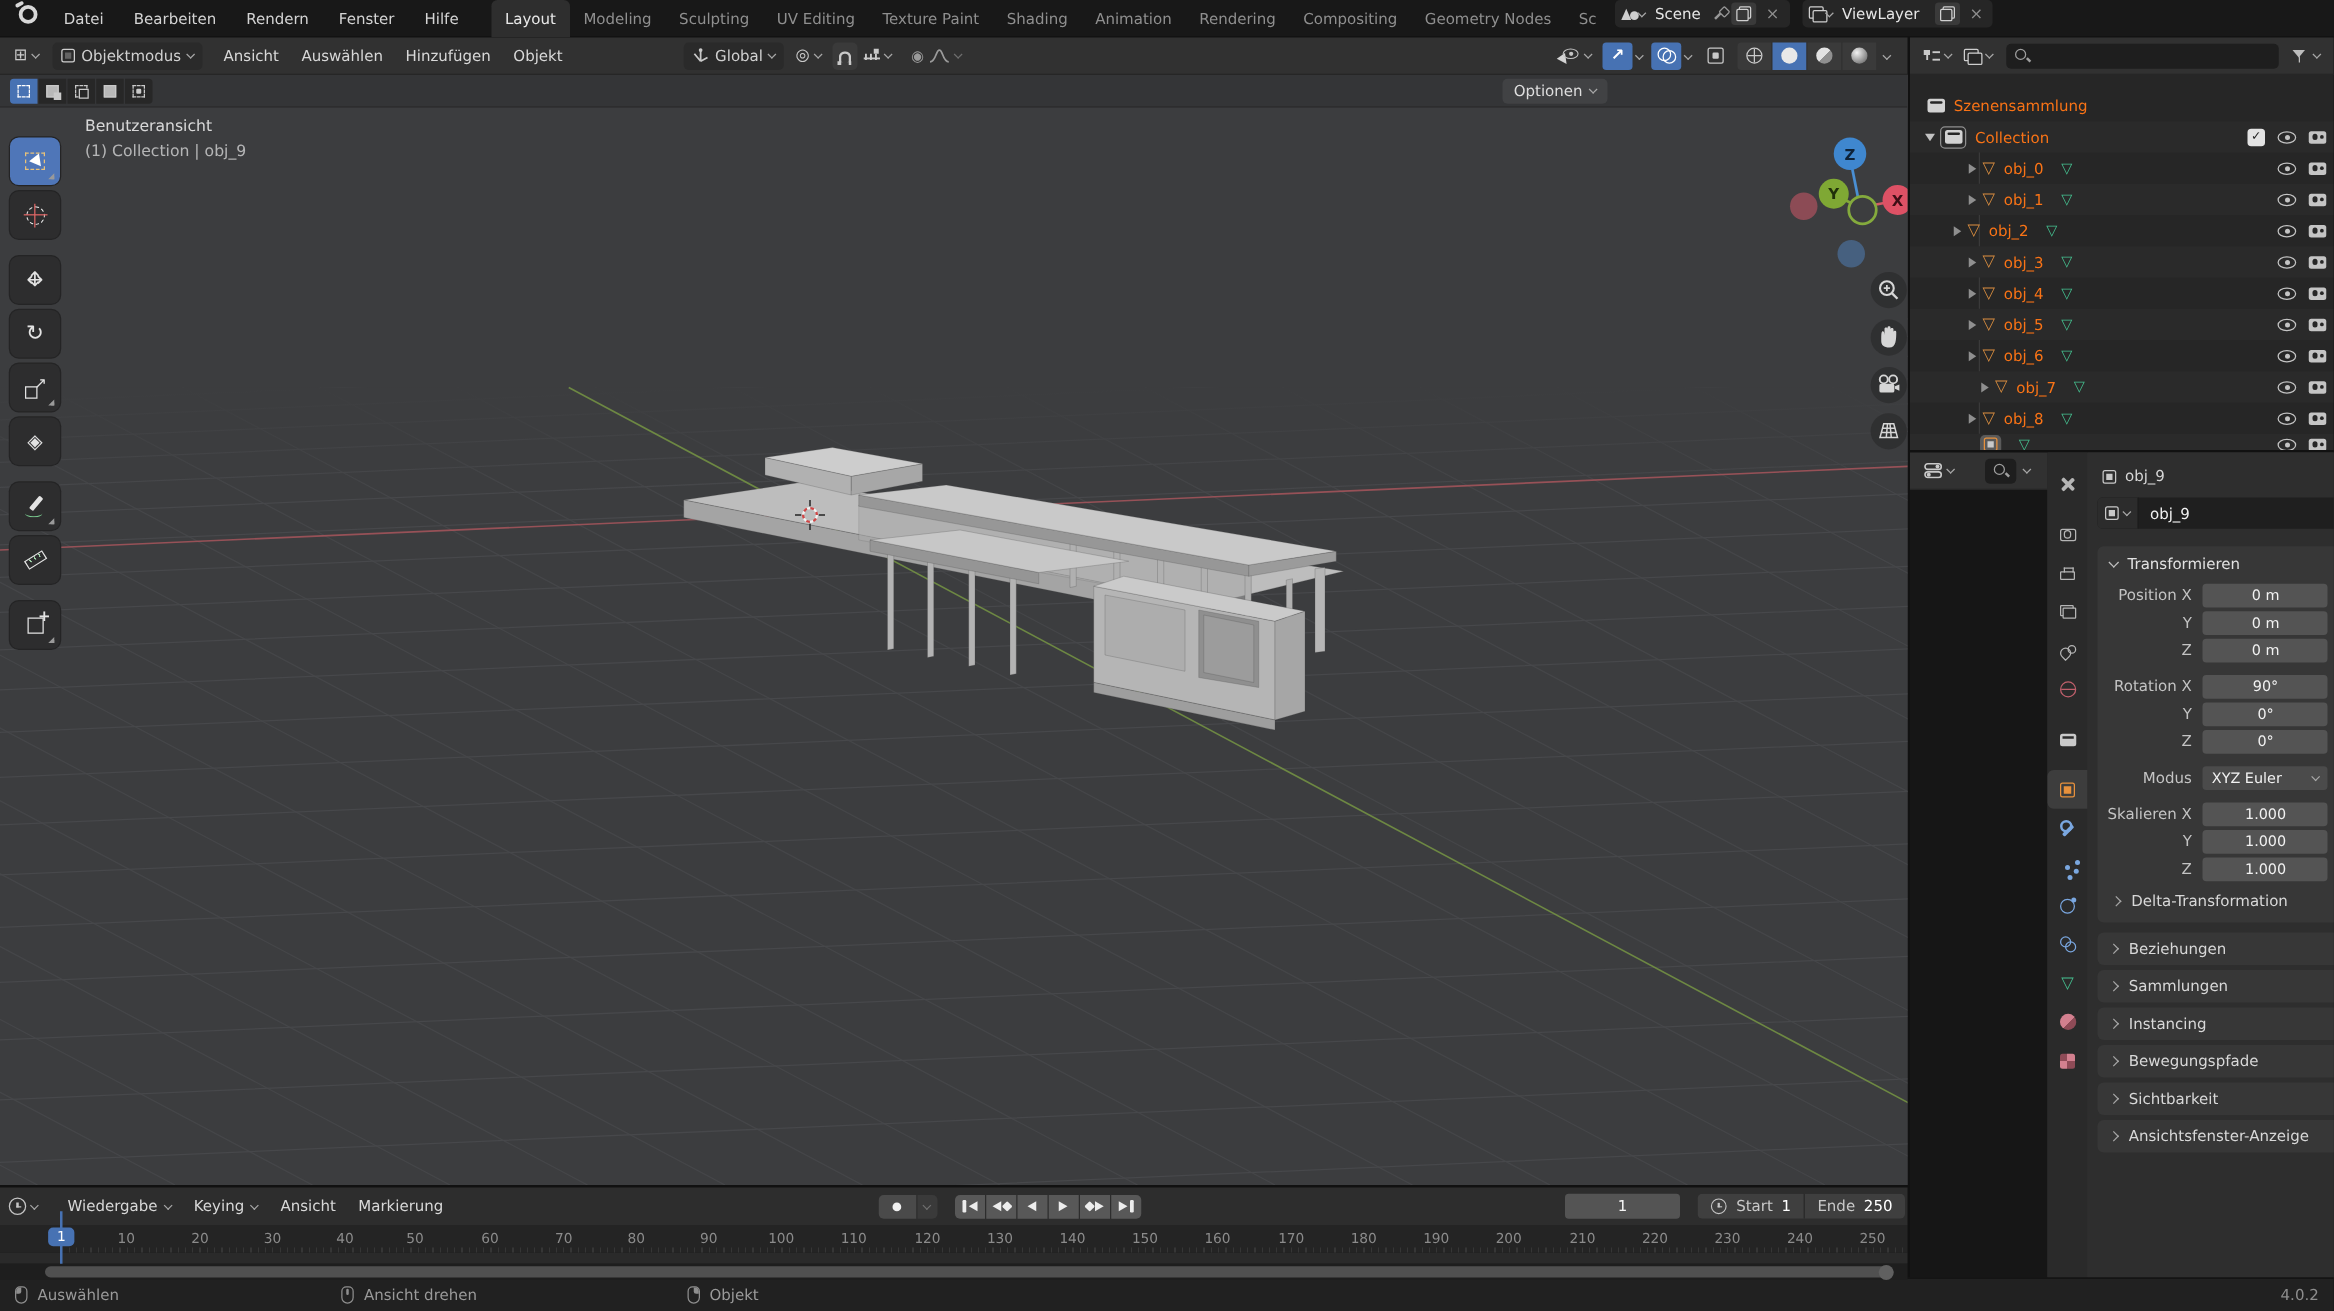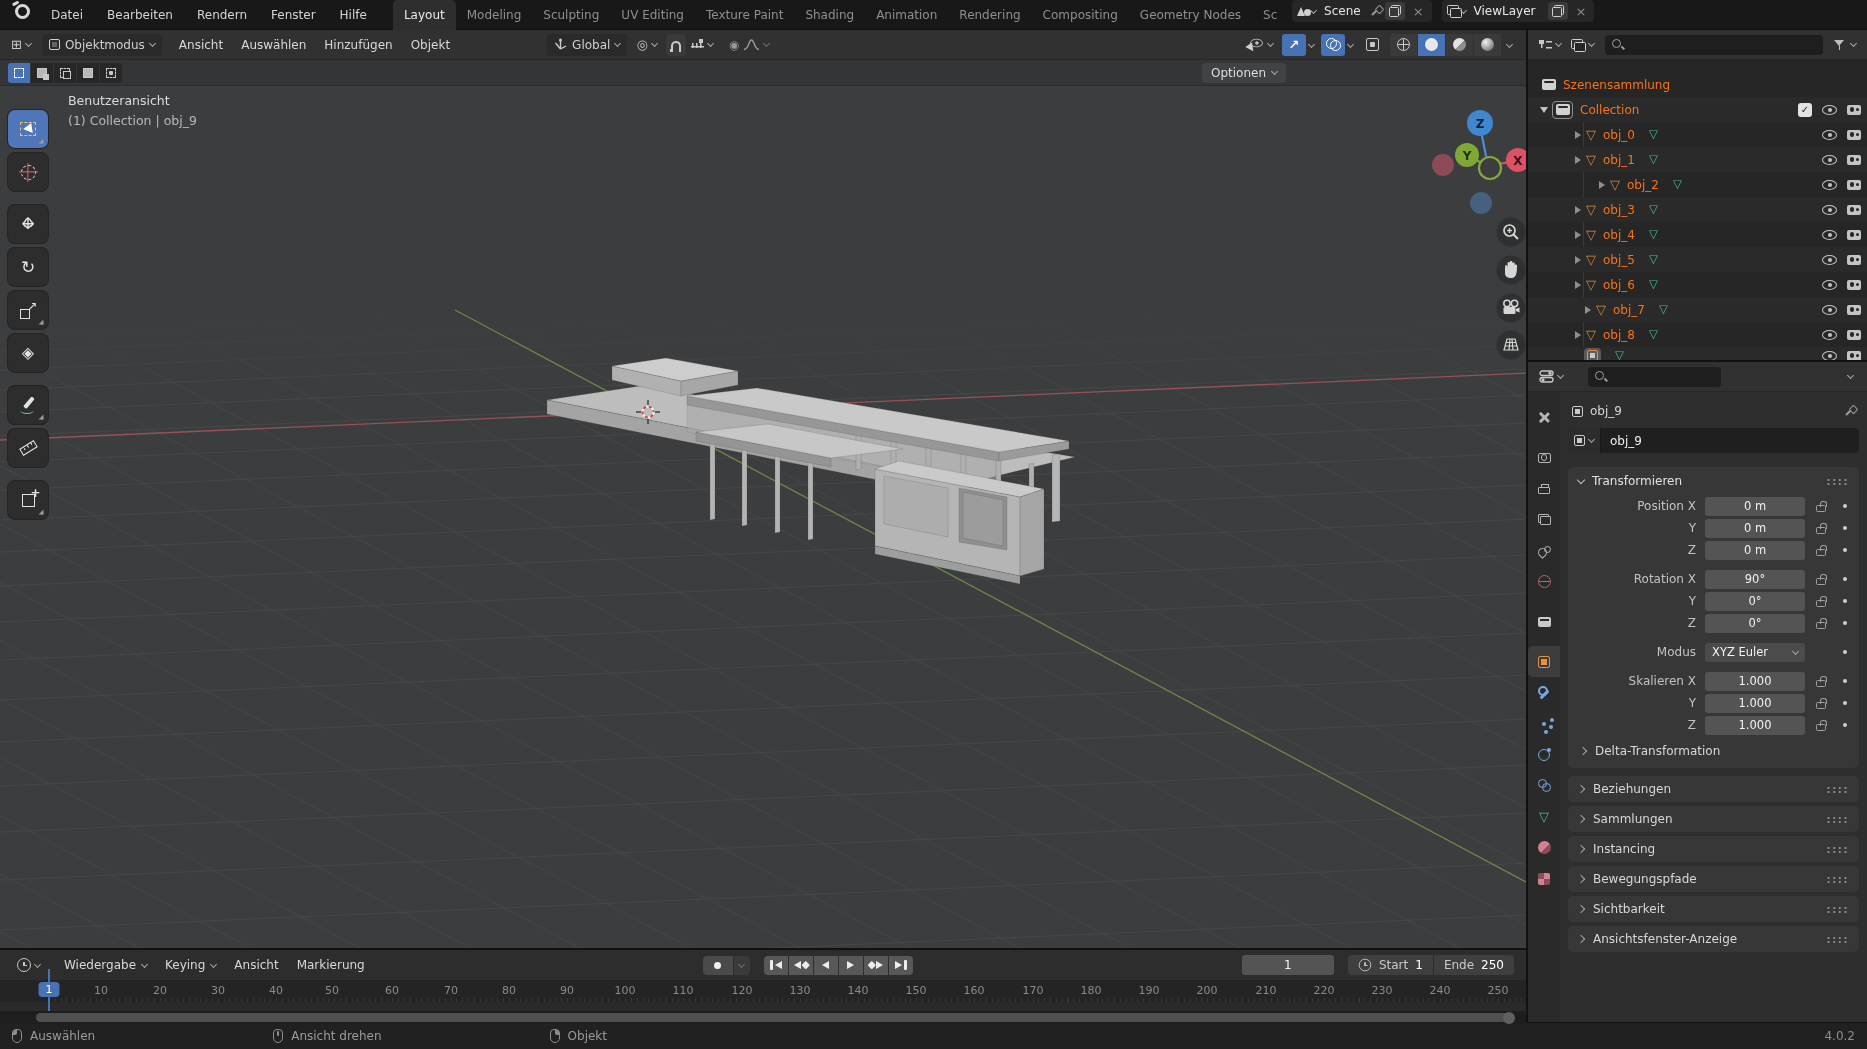--- a/index.html
+++ b/index.html
@@ -163,21 +163,21 @@
 .ico-eye::after{content:'';position:absolute;inset:0;margin:auto;width:4px;height:4px;border-radius:50%;background:#c4c4c4}
 .ico-cam{width:14px;height:10px;background:#c4c4c4;border-radius:2px;position:relative;flex:none;margin-left:10px}
 .ico-cam::before{content:'';position:absolute;left:2.5px;top:2.5px;width:4.5px;height:4.5px;border-radius:50%;background:#262626}
 .ico-cam::after{content:'';position:absolute;right:2px;top:3px;width:3px;height:3px;border-radius:50%;background:#262626}
 .ico-check{width:14px;height:14px;background:#e3e3e3;border-radius:3px;color:#1c1c1c;font-size:10px;font-weight:700;display:flex;align-items:center;justify-content:center;flex:none;margin-right:10px}
 .ico-check::before{content:"✓"}
 .ol-partial{height:17px;overflow:hidden}
 .objicon-hl{background:#5a5a5a;border-radius:4px;padding:2px 3px;display:flex}
 
 
-.props{flex:1;display:flex;flex-direction:column;min-height:0}
+.props{flex:1;display:flex;flex-direction:row;min-height:0}
 .props-body{flex:1;display:flex;min-height:0;background:#2e2e2e}
 .tabstrip{width:32px;background:#2a2a2a;flex:none;display:flex;flex-direction:column;align-items:stretch;padding-top:10px}
 .tab{height:31px;display:flex;align-items:center;justify-content:center}
 .tab.active{background:#3d3d3d;border-radius:5px 0 0 5px}
 .tab-sep{height:9px}
 .t-ic{width:16px;height:16px;display:flex;align-items:center;justify-content:center;position:relative}
 .t-tool::before,.t-tool::after{content:'';position:absolute;width:2.6px;height:13px;background:#b5b5b5;border-radius:1px}
 .t-tool::before{transform:rotate(45deg)}.t-tool::after{transform:rotate(-45deg)}
 .t-render{width:13px;height:10px;border:1.3px solid #b5b5b5;border-radius:2px;position:relative}
 .t-render::after{content:'';position:absolute;inset:0;margin:auto;width:4.5px;height:4.5px;border:1.2px solid #b5b5b5;border-radius:50%}
@@ -226,21 +226,21 @@
 .tr-field{height:19px;background:#545454;border-radius:3px;color:#f2f2f2;display:flex;align-items:center;justify-content:center;font-size:11.5px}
 .tr-field.dd{background:#4b4b4b;justify-content:space-between;padding:0 7px}
 .ico-lock{width:10px;height:7px;border:1.3px solid #9e9e9e;border-radius:1.5px;position:relative;margin:5px auto 0}
 .ico-lock::before{content:'';position:absolute;left:3px;top:-5px;width:5px;height:5px;border:1.3px solid #9e9e9e;border-bottom:none;border-radius:3px 3px 0 0}
 .dot-anim{width:4.5px;height:4.5px;border-radius:50%;background:#cfcfcf;margin:0 auto}
 .delta-row{display:flex;align-items:center;gap:9px;padding:8px 10px 4px 12px;color:#d8d8d8}
 .section{height:26px;background:#373737;border-radius:5px;display:flex;align-items:center;gap:9px;padding:0 10px;color:#d8d8d8;margin-bottom:4px}
 
 
 .timeline{height:74px;flex:none;display:flex;flex-direction:column;position:relative;border-top:2px solid #111}
-.tl-header{height:30px;background:#2d2d2d;display:flex;align-items:center;padding:0 12px;flex:none}
+.tl-header{height:30px;background:#2d2d2d;display:flex;align-items:center;padding:0 2px;flex:none}
 .ico-clock{width:14px;height:14px;border:1.5px solid #c5c5c5;border-radius:50%;position:relative;flex:none}
 .ico-clock::after{content:'';position:absolute;left:5px;top:2.5px;width:1.6px;height:4.5px;background:#c5c5c5}
 .ico-clock::before{content:'';position:absolute;left:5px;top:5.5px;width:4px;height:1.6px;background:#c5c5c5}
 .pb-group{display:flex;gap:1px;margin-left:14px}
 .pb{display:flex;align-items:center;justify-content:center;gap:2px;width:24px;height:19px;background:#585858}
 .pb:first-child{border-radius:4px 0 0 4px}.pb:last-child{border-radius:0 4px 4px 0}
 .tri-l{width:0;height:0;border-top:4.5px solid transparent;border-bottom:4.5px solid transparent;border-right:7.5px solid #ededed}
 .tri-r{width:0;height:0;border-top:4.5px solid transparent;border-bottom:4.5px solid transparent;border-left:7.5px solid #ededed}
 .pb-bar{width:2.5px;height:10px;background:#ededed;border-radius:1px}
 .pb-dia{width:5.5px;height:5.5px;background:#ededed;transform:rotate(45deg);border-radius:1px}
@@ -704,21 +704,21 @@
           </div>
           <div class="ol-row alt" style="padding-left:42px">
             <span class="tri-closed"></span>
             <span class="ico-meshtri"></span>
             <span class="ol-label">obj_1</span>
             <span class="ico-meshdata"></span>
             <span class="ol-spacer"></span>
             <span class="ico-eye"></span>
             <span class="ico-cam"></span>
           </div>
-          <div class="ol-row" style="padding-left:66px">
+          <div class="ol-row" style="padding-left:30px">
             <span class="tri-closed"></span>
             <span class="ico-meshtri"></span>
             <span class="ol-label">obj_2</span>
             <span class="ico-meshdata"></span>
             <span class="ol-spacer"></span>
             <span class="ico-eye"></span>
             <span class="ico-cam"></span>
           </div>
           <div class="ol-row alt" style="padding-left:42px">
             <span class="tri-closed"></span>

